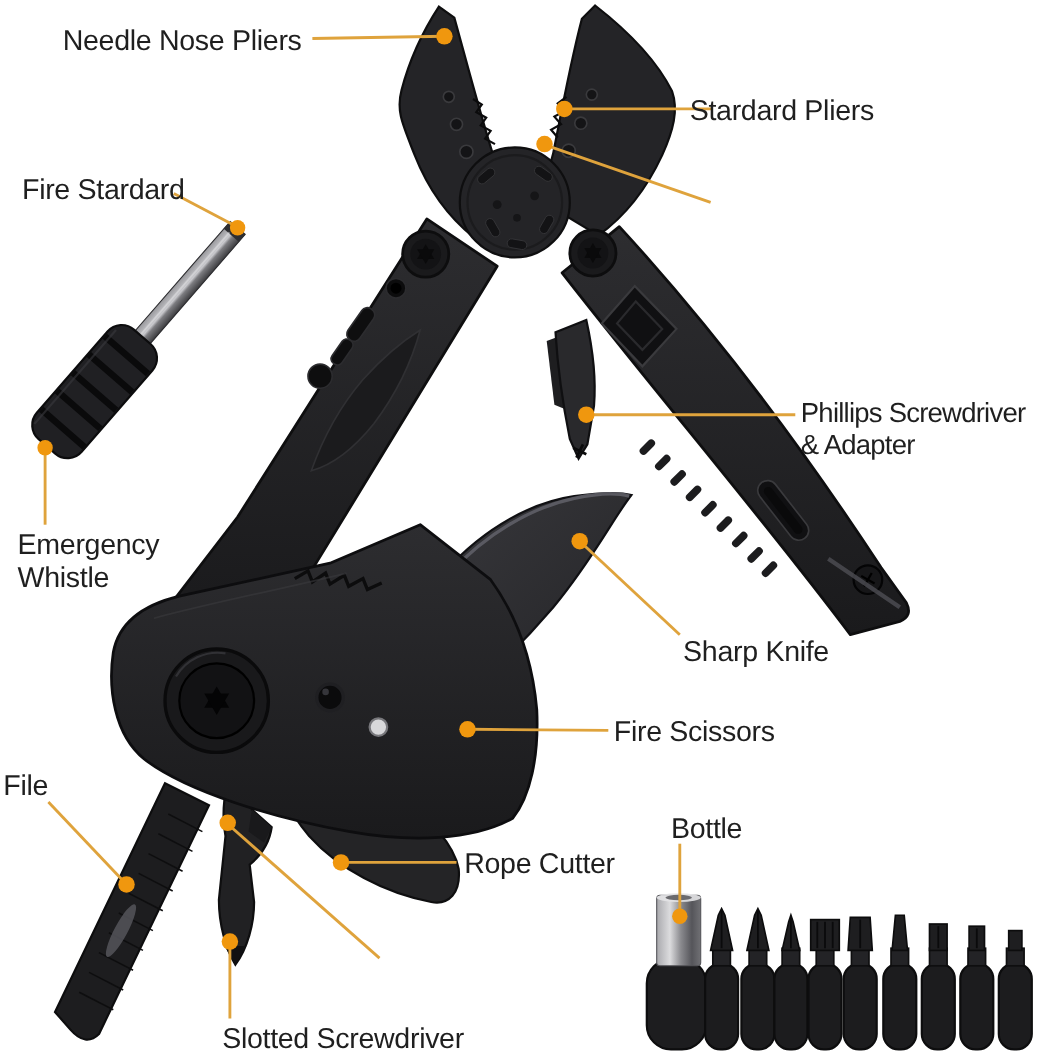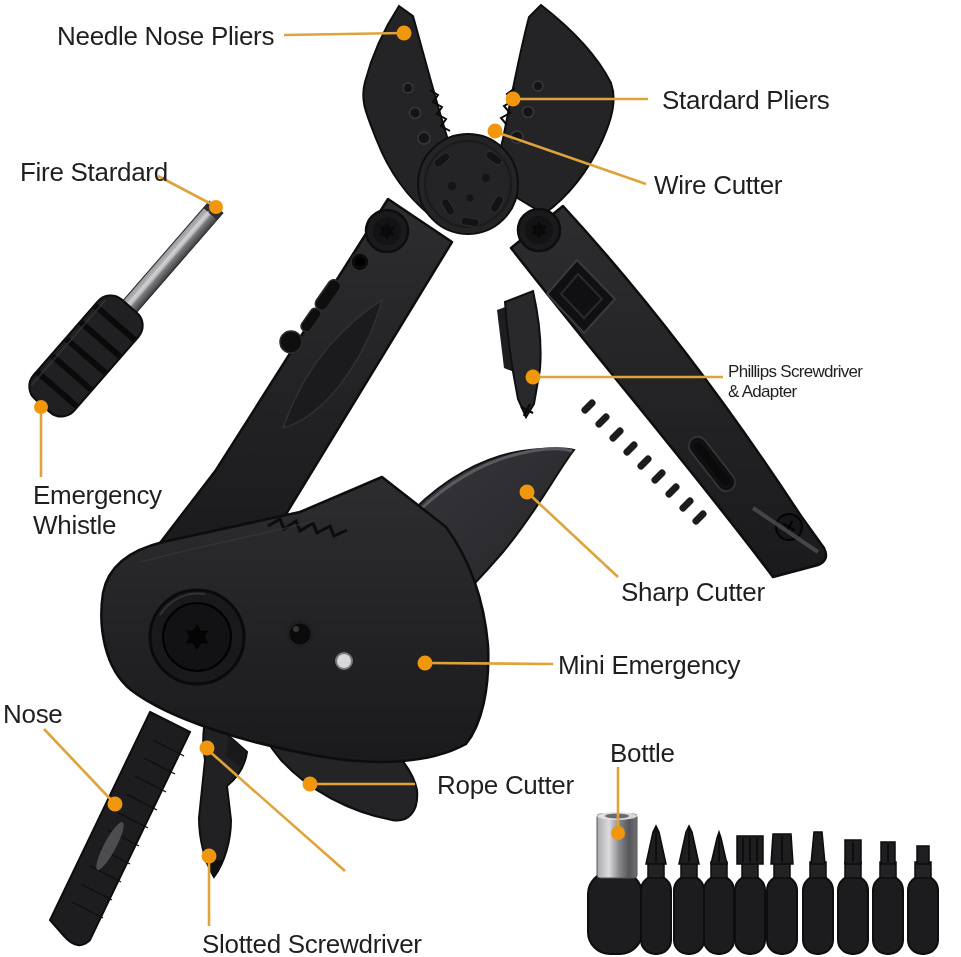--- a/index.html
+++ b/index.html
@@ -5,21 +5,21 @@
   html,body { margin:0; padding:0; background:#ffffff; }
   .stage {
     position:relative; width:961px; height:957px; background:#ffffff;
     overflow:hidden; font-family:"Liberation Sans", sans-serif;
   }
   svg.scene { position:absolute; left:0; top:0; width:961px; height:957px; display:block; }
   .callout {
     position:absolute; font-size:26px; font-weight:400; line-height:1.16;
     color:var(--label-color,#1f1f1f); white-space:pre-line; letter-spacing:-0.3px;
   }
-  .callout.tight { font-size:17px; letter-spacing:-0.7px; }
+  .callout.tight { font-size:25px; letter-spacing:-0.7px; }
   .leader { stroke:var(--leader-color,#dfa33c); stroke-width:2.6; fill:none; }
   .dot    { fill:var(--dot-color,#f0970e); }
 </style>
 </head>
 <body>
 
 <div class="stage">
 
   <svg class="scene" viewBox="0 0 961 957">
     <defs>
@@ -277,26 +277,25 @@
       <circle class="dot" cx="425" cy="663" r="7.5"></circle>
       <circle class="dot" cx="115" cy="804" r="7.5"></circle>
       <circle class="dot" cx="310" cy="784" r="7.5"></circle>
       <circle class="dot" cx="207" cy="748" r="7.5"></circle>
       <circle class="dot" cx="209" cy="856" r="7.5"></circle>
       <circle class="dot" cx="618" cy="833" r="7"></circle>
     </g>
   </svg>
 
   <div class="callout" style="left:57px;  top:21px;">Needle Nose Pliers</div>
-  <div class="callout" style="left:662px; top:85px;">Stardard Pliers</div>
-  <div class="callout" style="left:654px; top:170px;">Wire Cutter</div>
+  <div class="callout" style="left:627px; top:85px;">Stardard Pliers</div>
   <div class="callout" style="left:20px;  top:157px;">Fire Stardard</div>
   <div class="callout tight" style="left:728px; top:362px;">Phillips Screwdriver
 &amp; Adapter</div>
-  <div class="callout" style="left:33px;  top:480px;">Emergency
+  <div class="callout" style="left:16px;  top:480px;">Emergency
 Whistle</div>
-  <div class="callout" style="left:621px; top:577px;">Sharp Cutter</div>
-  <div class="callout" style="left:558px; top:650px;">Mini Emergency</div>
-  <div class="callout" style="left:3px;   top:699px;">Nose</div>
-  <div class="callout" style="left:437px; top:770px;">Rope Cutter</div>
+  <div class="callout" style="left:621px; top:577px;">Sharp Knife</div>
+  <div class="callout" style="left:558px; top:650px;">Fire Scissors</div>
+  <div class="callout" style="left:3px;   top:699px;">File</div>
+  <div class="callout" style="left:422px; top:770px;">Rope Cutter</div>
   <div class="callout" style="left:202px; top:929px;">Slotted Screwdriver</div>
   <div class="callout" style="left:610px; top:738px;">Bottle</div>
 </div>
 
 </body></html>

